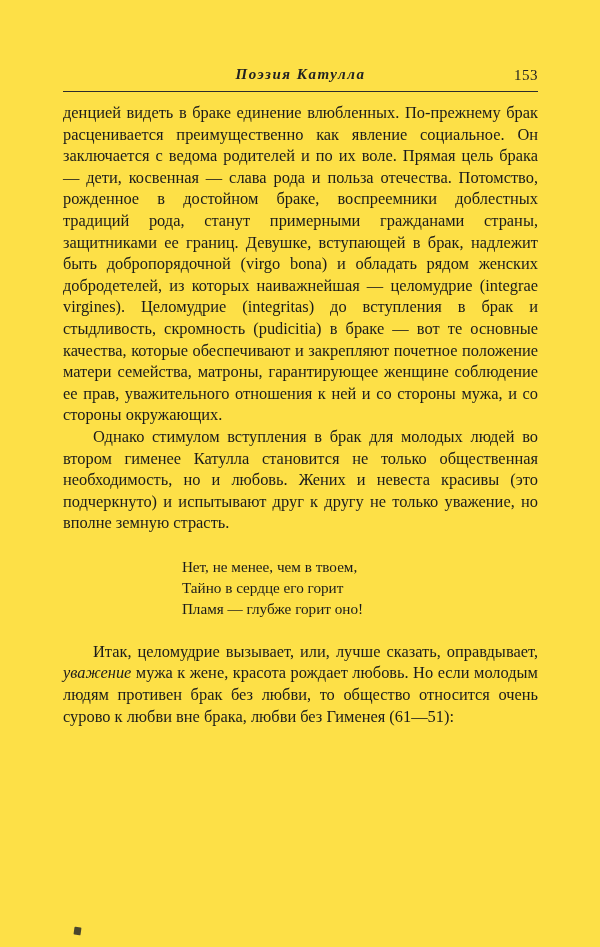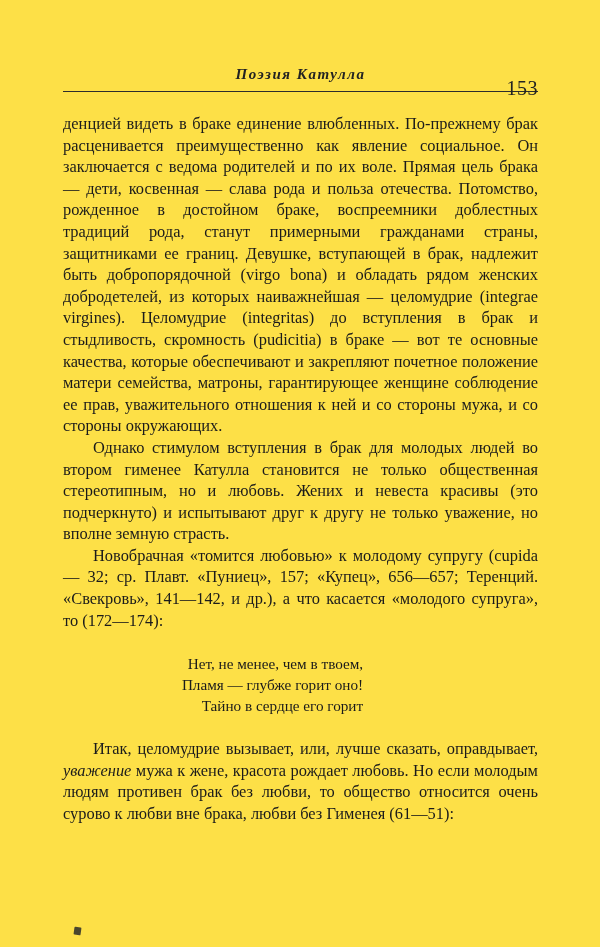--- a/index.html
+++ b/index.html
@@ -28,52 +28,52 @@
     display: block;
     text-align: center;
     font-style: italic;
     font-weight: bold;
     letter-spacing: 1.5px;
     color: #222;
   }
   .page-number {
     position: absolute;
     right: 0;
-    top: 11px;
-    font-size: 20px;
+    top: 1px;
+    font-size: 15px;
     letter-spacing: 0.5px;
     color: #222;
   }
   .header-rule {
     border: none;
     border-top: 1.2px solid #2c2c2c;
     margin: 5px 0 0 0;
   }
   .page-body {
-    margin-top: 21px;
+    margin-top: 10px;
     font-size: 16.4px;
     line-height: 21.6px;
     text-align: justify;
     text-justify: inter-word;
   }
   .para {
     margin: 0;
     text-indent: 30px;
   }
   .para.no-indent { text-indent: 0; }
   .verse {
     width: fit-content;
     margin: 22px auto 22px auto;
     text-align: left;
     font-size: 15.2px;
     line-height: 21px;
     text-indent: 0;
     transform: translateX(-28px);
   }
-  .verse-line { white-space: nowrap; text-align: right; }
+  .verse-line { white-space: nowrap; }
   em.inline-em { }
   .ink-mark {
     position: absolute;
     left: 74px;
     bottom: 12px;
     width: 7px;
     height: 8px;
     background: #2a2a2a;
     border-radius: 1px;
     transform: rotate(8deg);
@@ -89,29 +89,28 @@
     <span class="running-title">Поэзия Катулла</span>
     <span class="page-number">153</span>
   </header>
 
   <hr class="header-rule">
 
   <main class="page-body">
 
     <p class="para no-indent">денцией видеть в браке единение влюбленных. По-прежнему брак расценивается преимущественно как явление социальное. Он заключается с ведома родителей и по их воле. Прямая цель брака — дети, косвенная — слава рода и польза отечества. Потомство, рожденное в достойном браке, воспреемники доблестных традиций рода, станут примерными гражданами страны, защитниками ее границ. Девушке, вступающей в брак, надлежит быть добропорядочной (virgo bona) и обладать рядом женских добродетелей, из которых наиважнейшая — целомудрие (integrae virgines). Целомудрие (integritas) до вступления в брак и стыдливость, скромность (pudicitia) в браке — вот те основные качества, которые обеспечивают и закрепляют почетное положение матери семейства, матроны, гарантирующее женщине соблюдение ее прав, уважительного отношения к ней и со стороны мужа, и со стороны окружающих.</p>
 
-    <p class="para">Однако стимулом вступления в брак для молодых людей во втором гименее Катулла становится не только общественная стереотипным, но и любовь. Жених и невеста красивы (это подчеркнуто) и испытывают друг к другу не только уважение, но вполне земную страсть.</p>
+    <p class="para">Однако стимулом вступления в брак для молодых людей во втором гименее Катулла становится не только общественная необходимость, но и любовь. Жених и невеста красивы (это подчеркнуто) и испытывают друг к другу не только уважение, но вполне земную страсть.</p>
 
 
-    <p class="para">Новобрачная «томится любовью» к молодому супругу (cupida — 32; ср. Плавт. «Пуниец», 157; «Купец», 656—657; Теренций. «Свекровь», 141—142, и др.), а что касается «молодого супруга», то (172—174):</p>
 
     <div class="verse">
       <div class="verse-line">Нет, не менее, чем в твоем,</div>
+      <div class="verse-line">Тайно в сердце его горит</div>
       <div class="verse-line">Пламя — глубже горит оно!</div>
-      <div class="verse-line">Тайно в сердце его горит</div>
     </div>
 
     <p class="para"><span>Итак, целомудрие вызывает, или, лучше сказать, оправдывает, </span><em class="inline-em">уважение</em><span> мужа к жене, красота рождает любовь. Но если молодым людям противен брак без любви, то общество относится очень сурово к любви вне брака, любви без Гименея (61—51):</span></p>
 
   </main>
 
   <span class="ink-mark"></span>
 
 </div>
 

